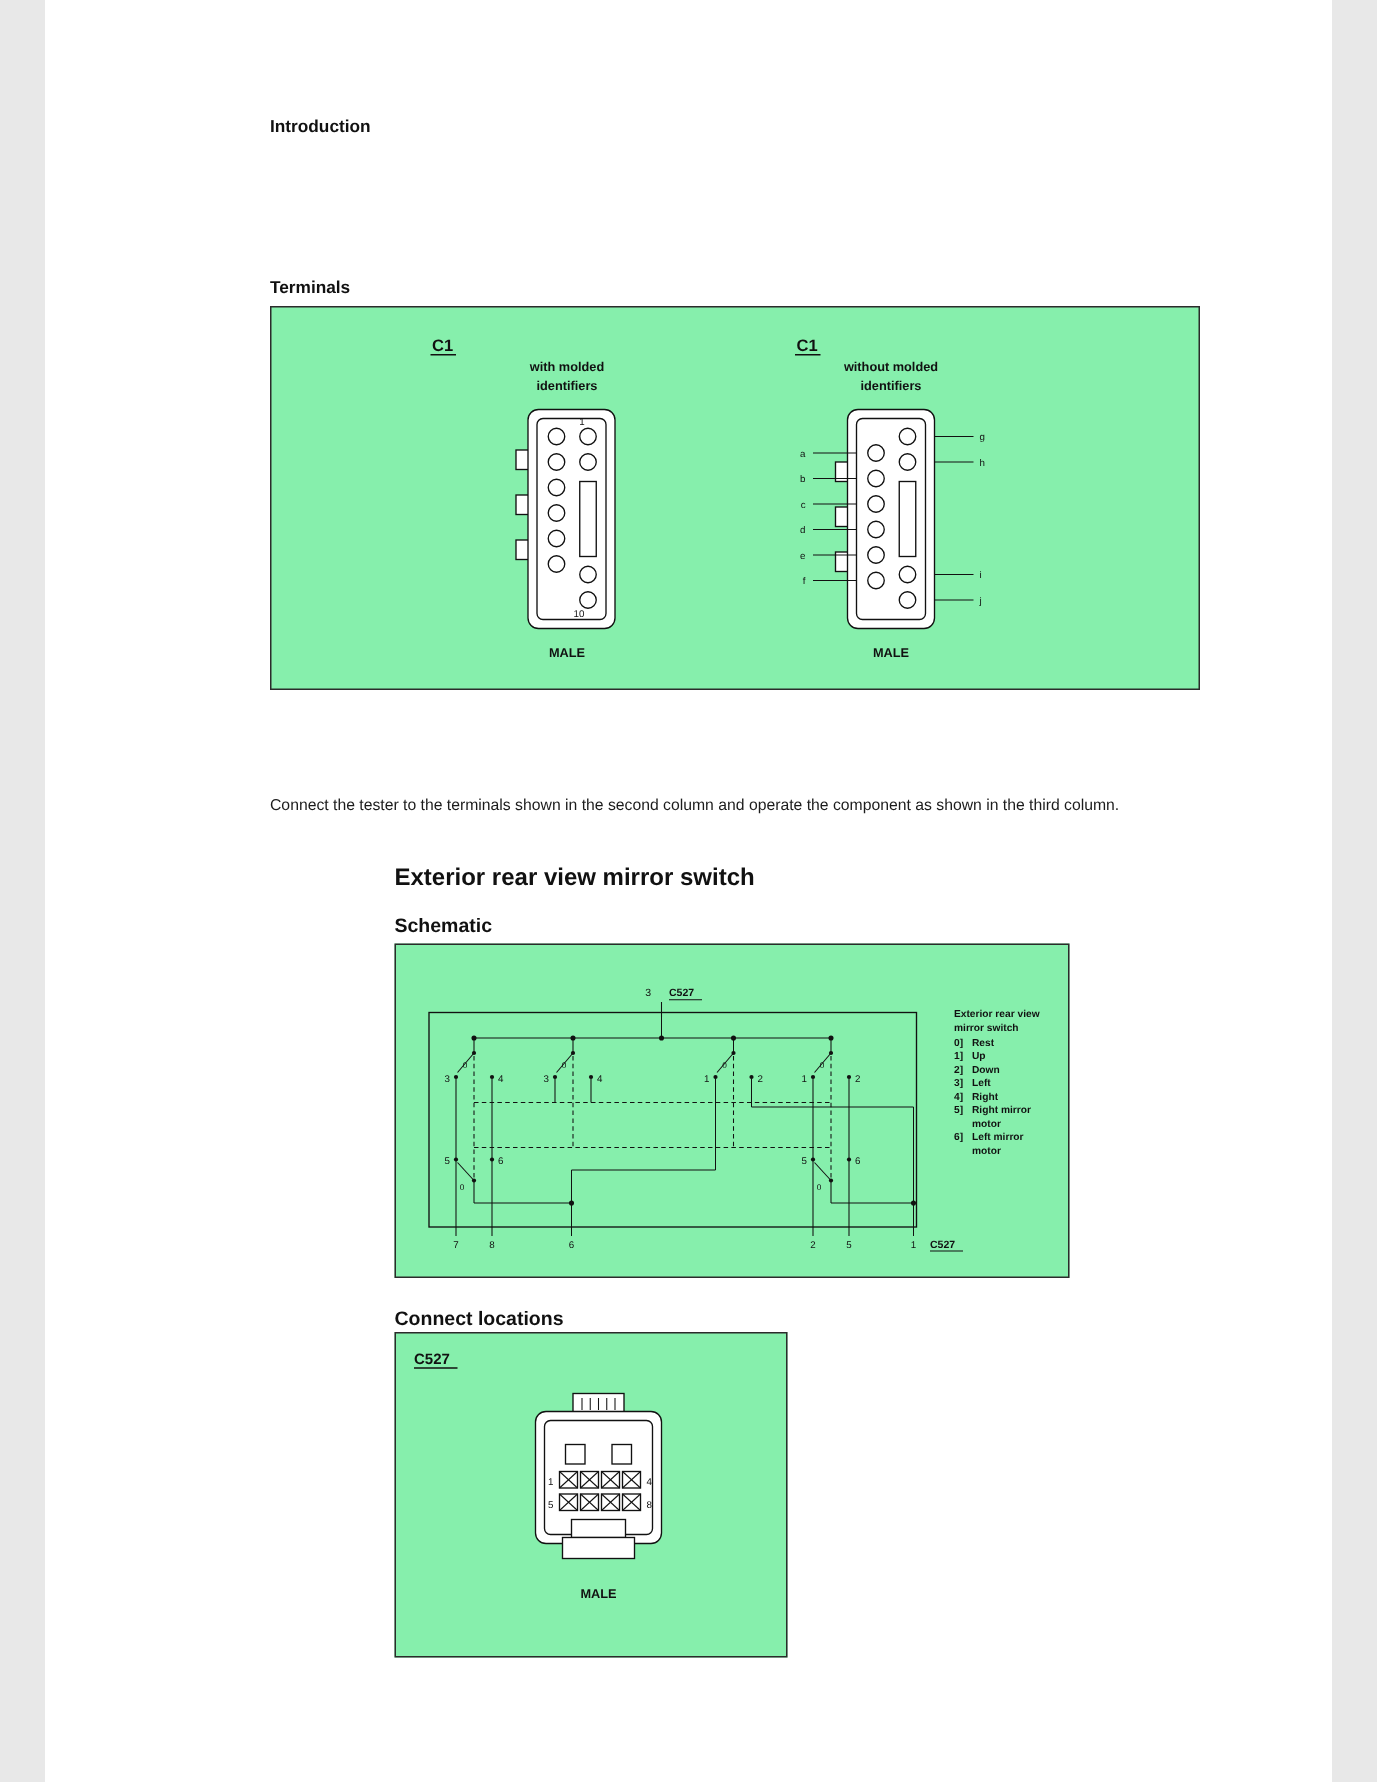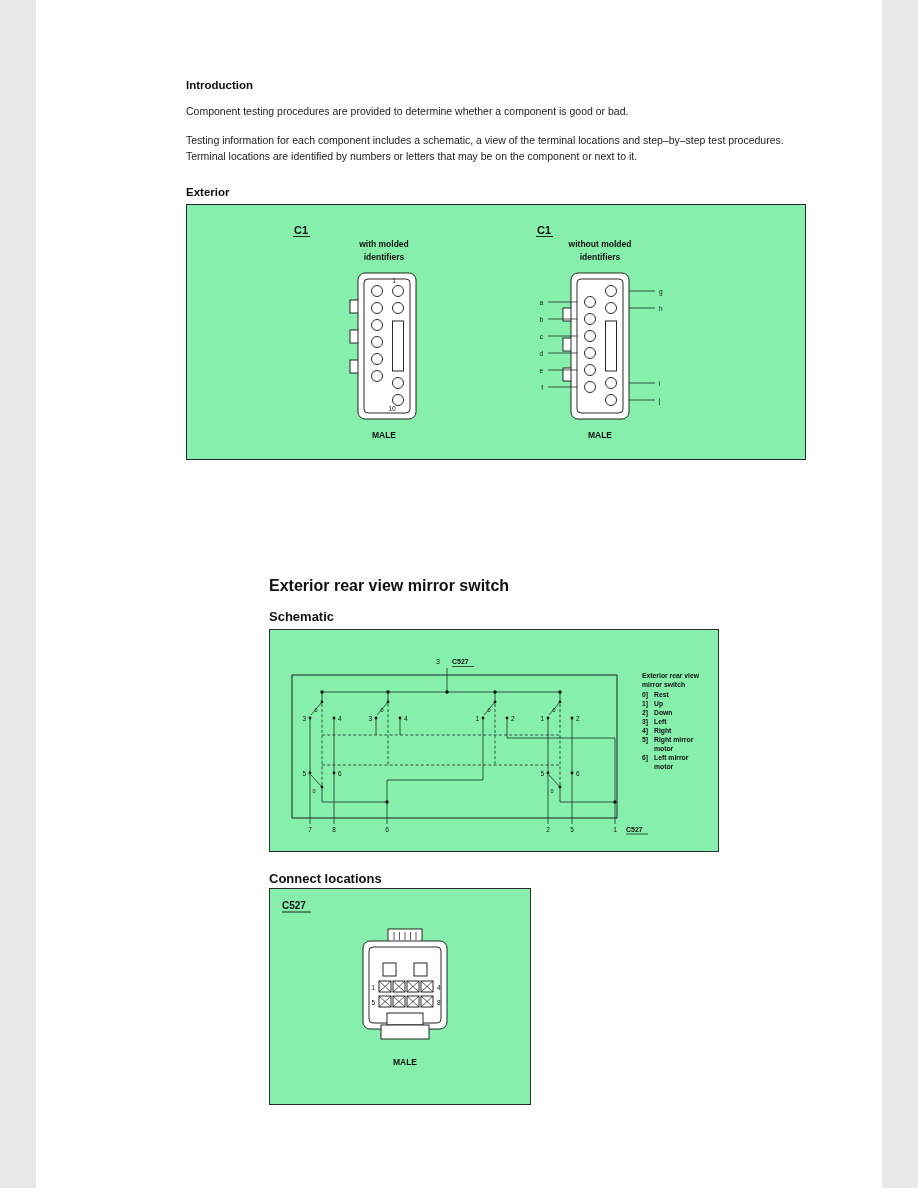--- a/index.html
+++ b/index.html
@@ -1,19 +1,20 @@
 <!DOCTYPE html>
 <html><head>
 <meta charset="utf-8">
 <style>
   html,body{margin:0;padding:0;background:#e8e8e8;}
   .page{
     position:relative;width:846px;height:1188px;background:#ffffff;
     font-family:"Liberation Sans",sans-serif;color:#1c1c1c;overflow:hidden;
     margin:0 auto;
+    padding-left:12px;
   }
   .abs{position:absolute;}
   .h-main{font-size:11.5px;font-weight:bold;color:#111;}
   .h-sub{font-size:13px;font-weight:bold;color:#111;}
   .h-big{font-size:16px;font-weight:bold;color:#111;}
   .para{font-size:10.5px;line-height:15.5px;color:#1c1c1c;}
   .figure-box{border:1px solid #2b2b2b;background:#86efac;}
   svg{display:block;}
   svg text{font-family:"Liberation Sans",sans-serif;fill:#111;stroke:none;}
   .t11b{font-size:11px;font-weight:bold;}
@@ -31,25 +32,23 @@
   .pin{fill:#fff;stroke:#111;stroke-width:0.9;}
   .box{fill:none;stroke:#111;stroke-width:0.9;}
 </style>
 </head>
 <body>
 
 <div class="page">
 
   <div class="abs h-main" style="left:150px;top:79px;">Introduction</div>
 
-  <div class="abs para" style="left:150px;top:104px;width:640px;">Component testing procedures are provided to determine whether a component is good or bad.</div>
-
-  <div class="abs para" style="left:150px;top:133px;width:628px;">Testing information for each component includes a schematic, a view of the terminal locations and step–by–step test procedures. Terminal locations are identified by numbers or letters that may be on the component or next to it.</div>
-
-  <div class="abs h-main" style="left:150px;top:186px;">Exterior</div>
+
+
+  <div class="abs h-main" style="left:150px;top:186px;">Terminals</div>
 
   <div class="abs figure-box" style="left:150px;top:204px;width:618px;height:254px;">
     <svg width="618" height="254" viewBox="0 0 618 254">
 
       <g>
         <text x="107" y="29" class="t11b">C1</text>
         <line x1="106" y1="31.5" x2="123" y2="31.5" class="ln"></line>
         <text x="197" y="42" text-anchor="middle" class="t8b">with molded</text>
         <text x="197" y="55" text-anchor="middle" class="t8b">identifiers</text>
 
@@ -125,20 +124,21 @@
         <text x="472" y="105.5" class="t6">h</text>
         <text x="472" y="180.5" class="t6">i</text>
         <text x="472" y="197.5" class="t6">j</text>
 
         <text x="413" y="233" text-anchor="middle" class="t8b">MALE</text>
       </g>
     </svg>
   </div>
 
 
+  <div class="abs para" style="left:150px;top:530px;width:640px;">Connect the tester to the terminals shown in the second column and operate the component as shown in the third column.</div>
 
   <div class="abs h-big" style="left:233px;top:577px;">Exterior rear view mirror switch</div>
 
   <div class="abs h-sub" style="left:233px;top:609px;">Schematic</div>
 
   <div class="abs figure-box" style="left:233px;top:629px;width:448px;height:221px;">
     <svg width="448" height="221" viewBox="0 0 448 221">
 
       <g>
         <text x="170" y="34" text-anchor="end" class="t7">3</text>

